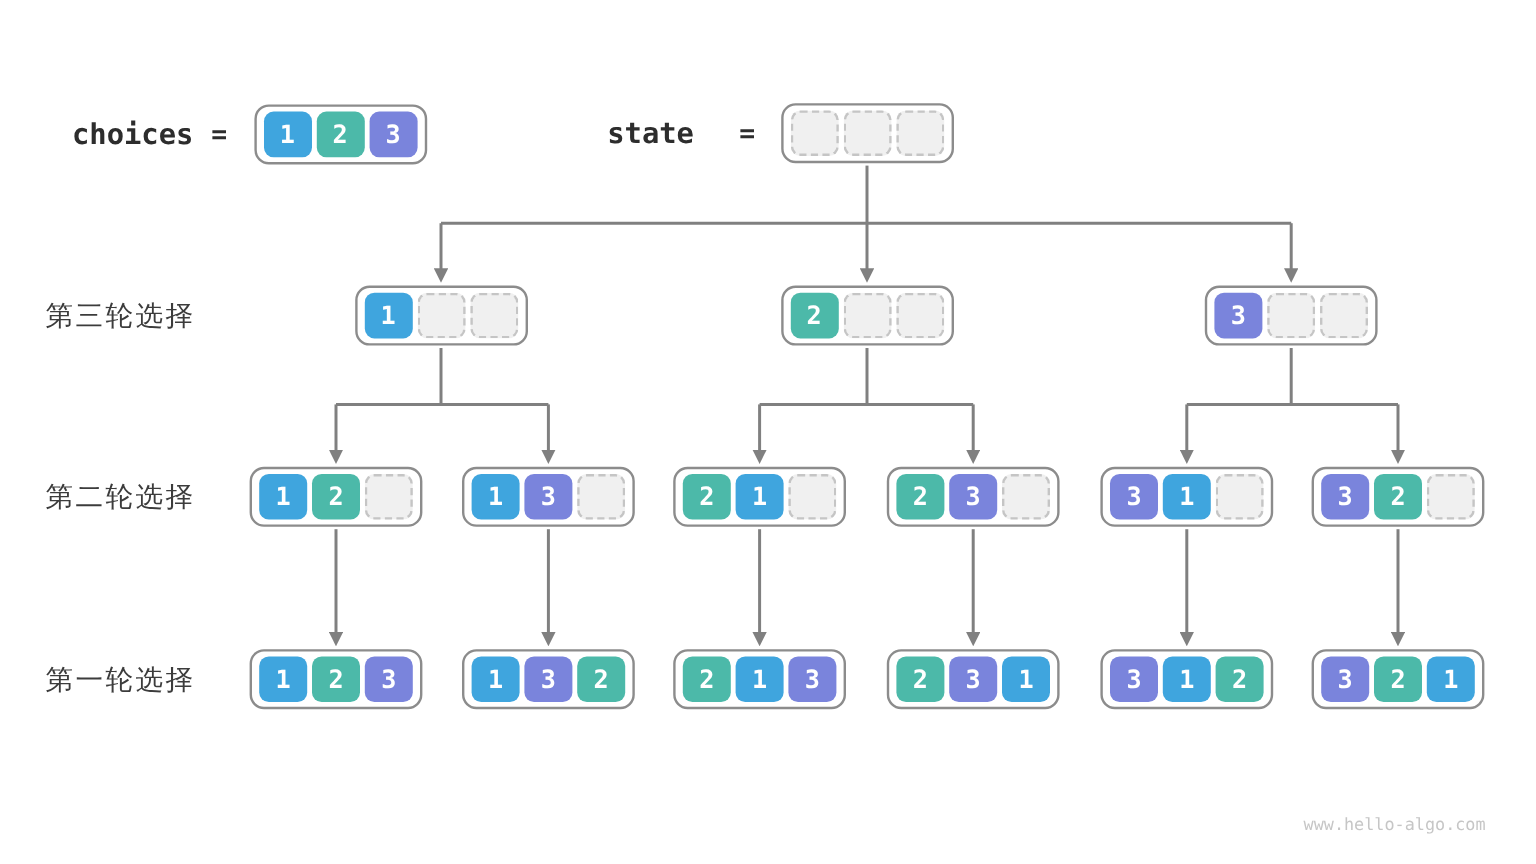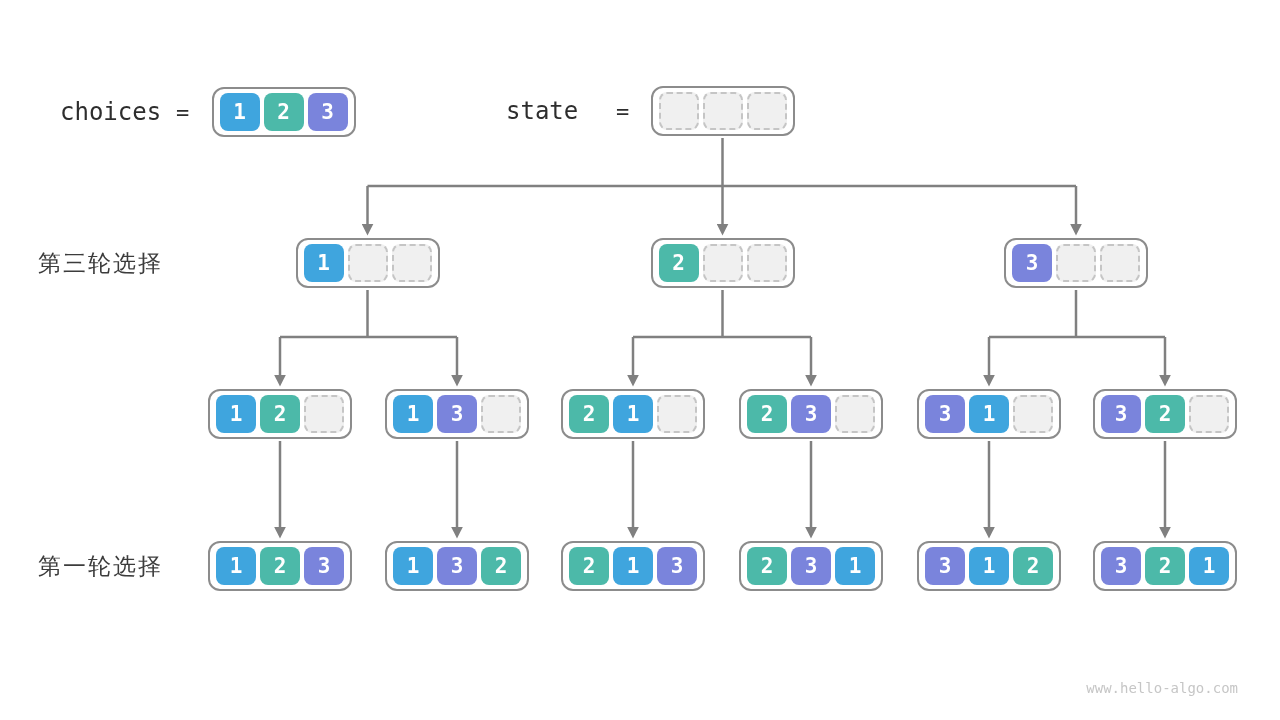--- a/index.html
+++ b/index.html
@@ -33,21 +33,21 @@
   .cell.v3{background:var(--c3,#7a84dc);}
   .cell.empty{
     background:var(--empty-fill,#f0f0f0);
     border:2px dashed var(--empty-border,#c5c5c5);
     box-sizing:border-box;
   }
   .code-label{
     position:absolute;
     height:50px;display:flex;align-items:center;
     font-family:"DejaVu Sans Mono","Liberation Mono",monospace;
-    font-weight:400;font-size:24px;
+    font-weight:700;font-size:24px;
     color:#2d2d2d;z-index:1;
   }
   .code-label.eq{font-size:22px;}
   .row-label{
     position:absolute;left:38px;
     height:50px;display:flex;align-items:center;
     font-size:23px;letter-spacing:2px;
     color:var(--label-text,#3c3c3c);
     z-index:1;
   }
@@ -95,20 +95,21 @@
       </g>
     </svg>
 
   <span class="code-label" style="left:60px;top:87px">choices</span>
   <span class="code-label eq" style="left:176px;top:87px">=</span>
 
   <span class="code-label" style="left:506px;top:86px">state</span>
   <span class="code-label eq" style="left:616px;top:86px">=</span>
 
   <span class="row-label" style="top:238px">第三轮选择</span>
+  <span class="row-label" style="top:389px">第二轮选择</span>
   <span class="row-label" style="top:541px">第一轮选择</span>
 
   <span class="watermark">www.hello-algo.com</span>
 <div class="node" style="left: 283.5px; top: 87px;">
       <div class="cell v1">1</div>
       <div class="cell v2">2</div>
       <div class="cell v3">3</div>
     </div>
     <div class="node" style="left: 722.5px; top: 86px;">
       <div class="cell empty"></div>

